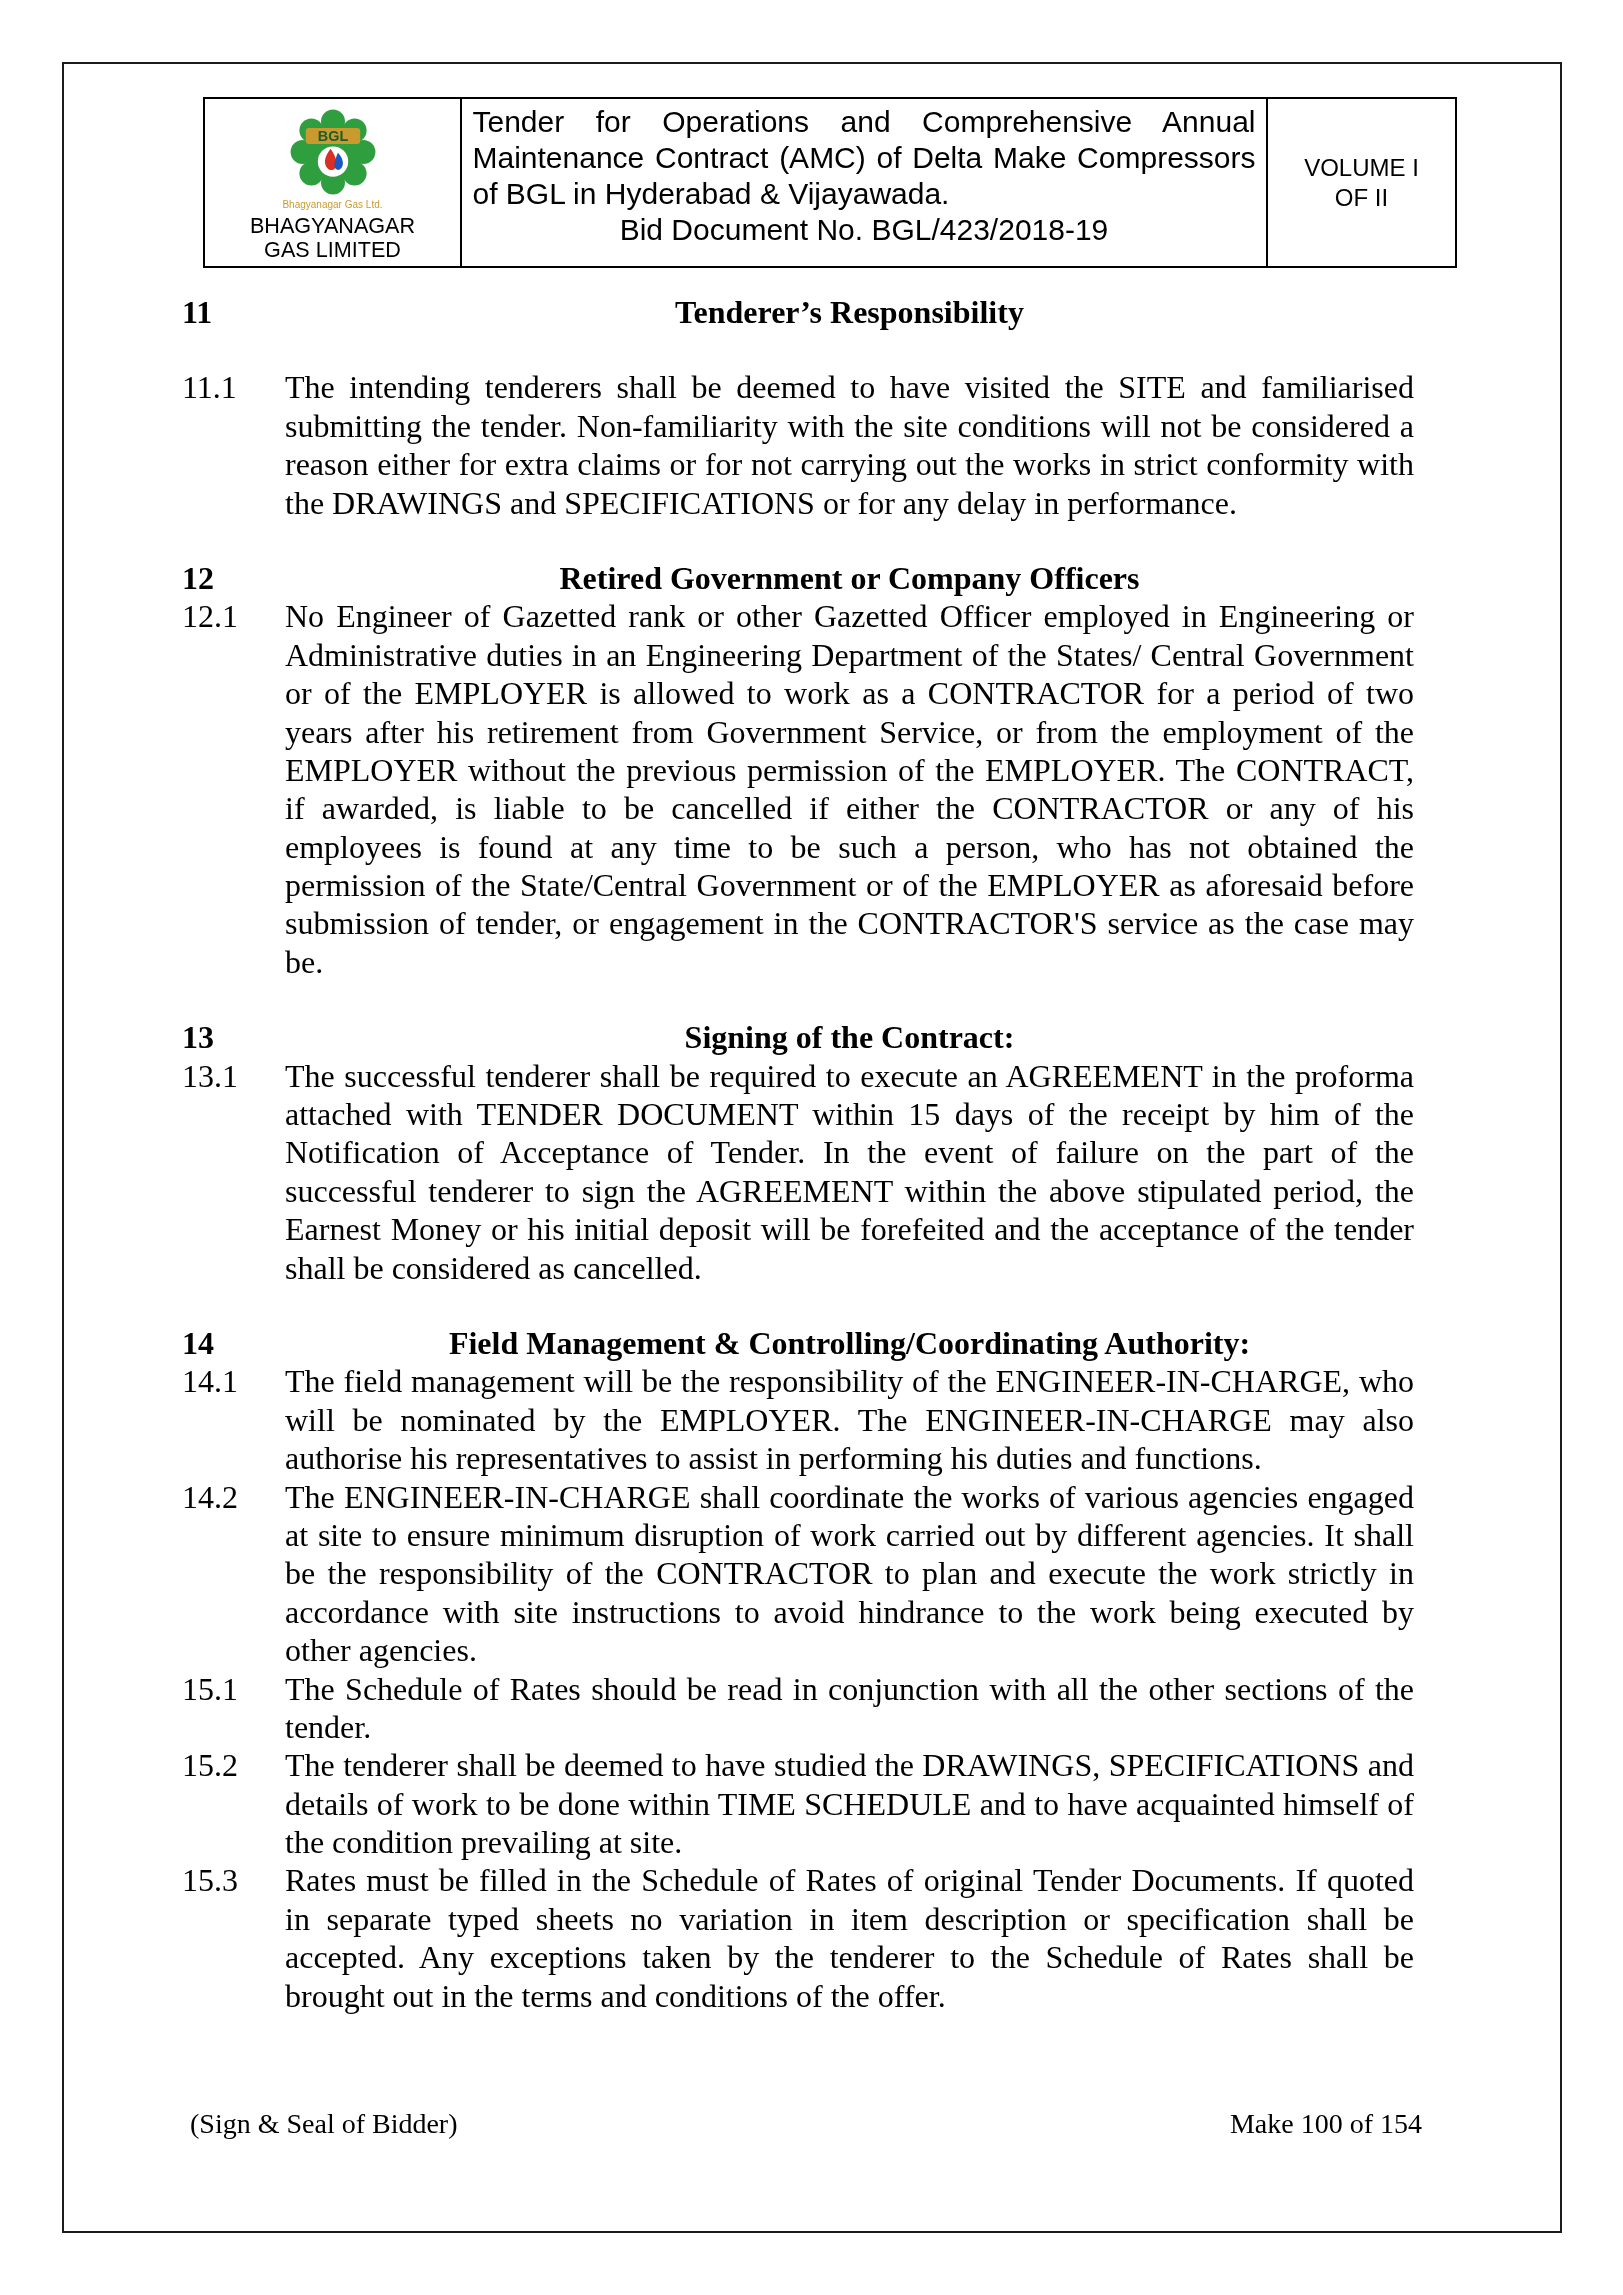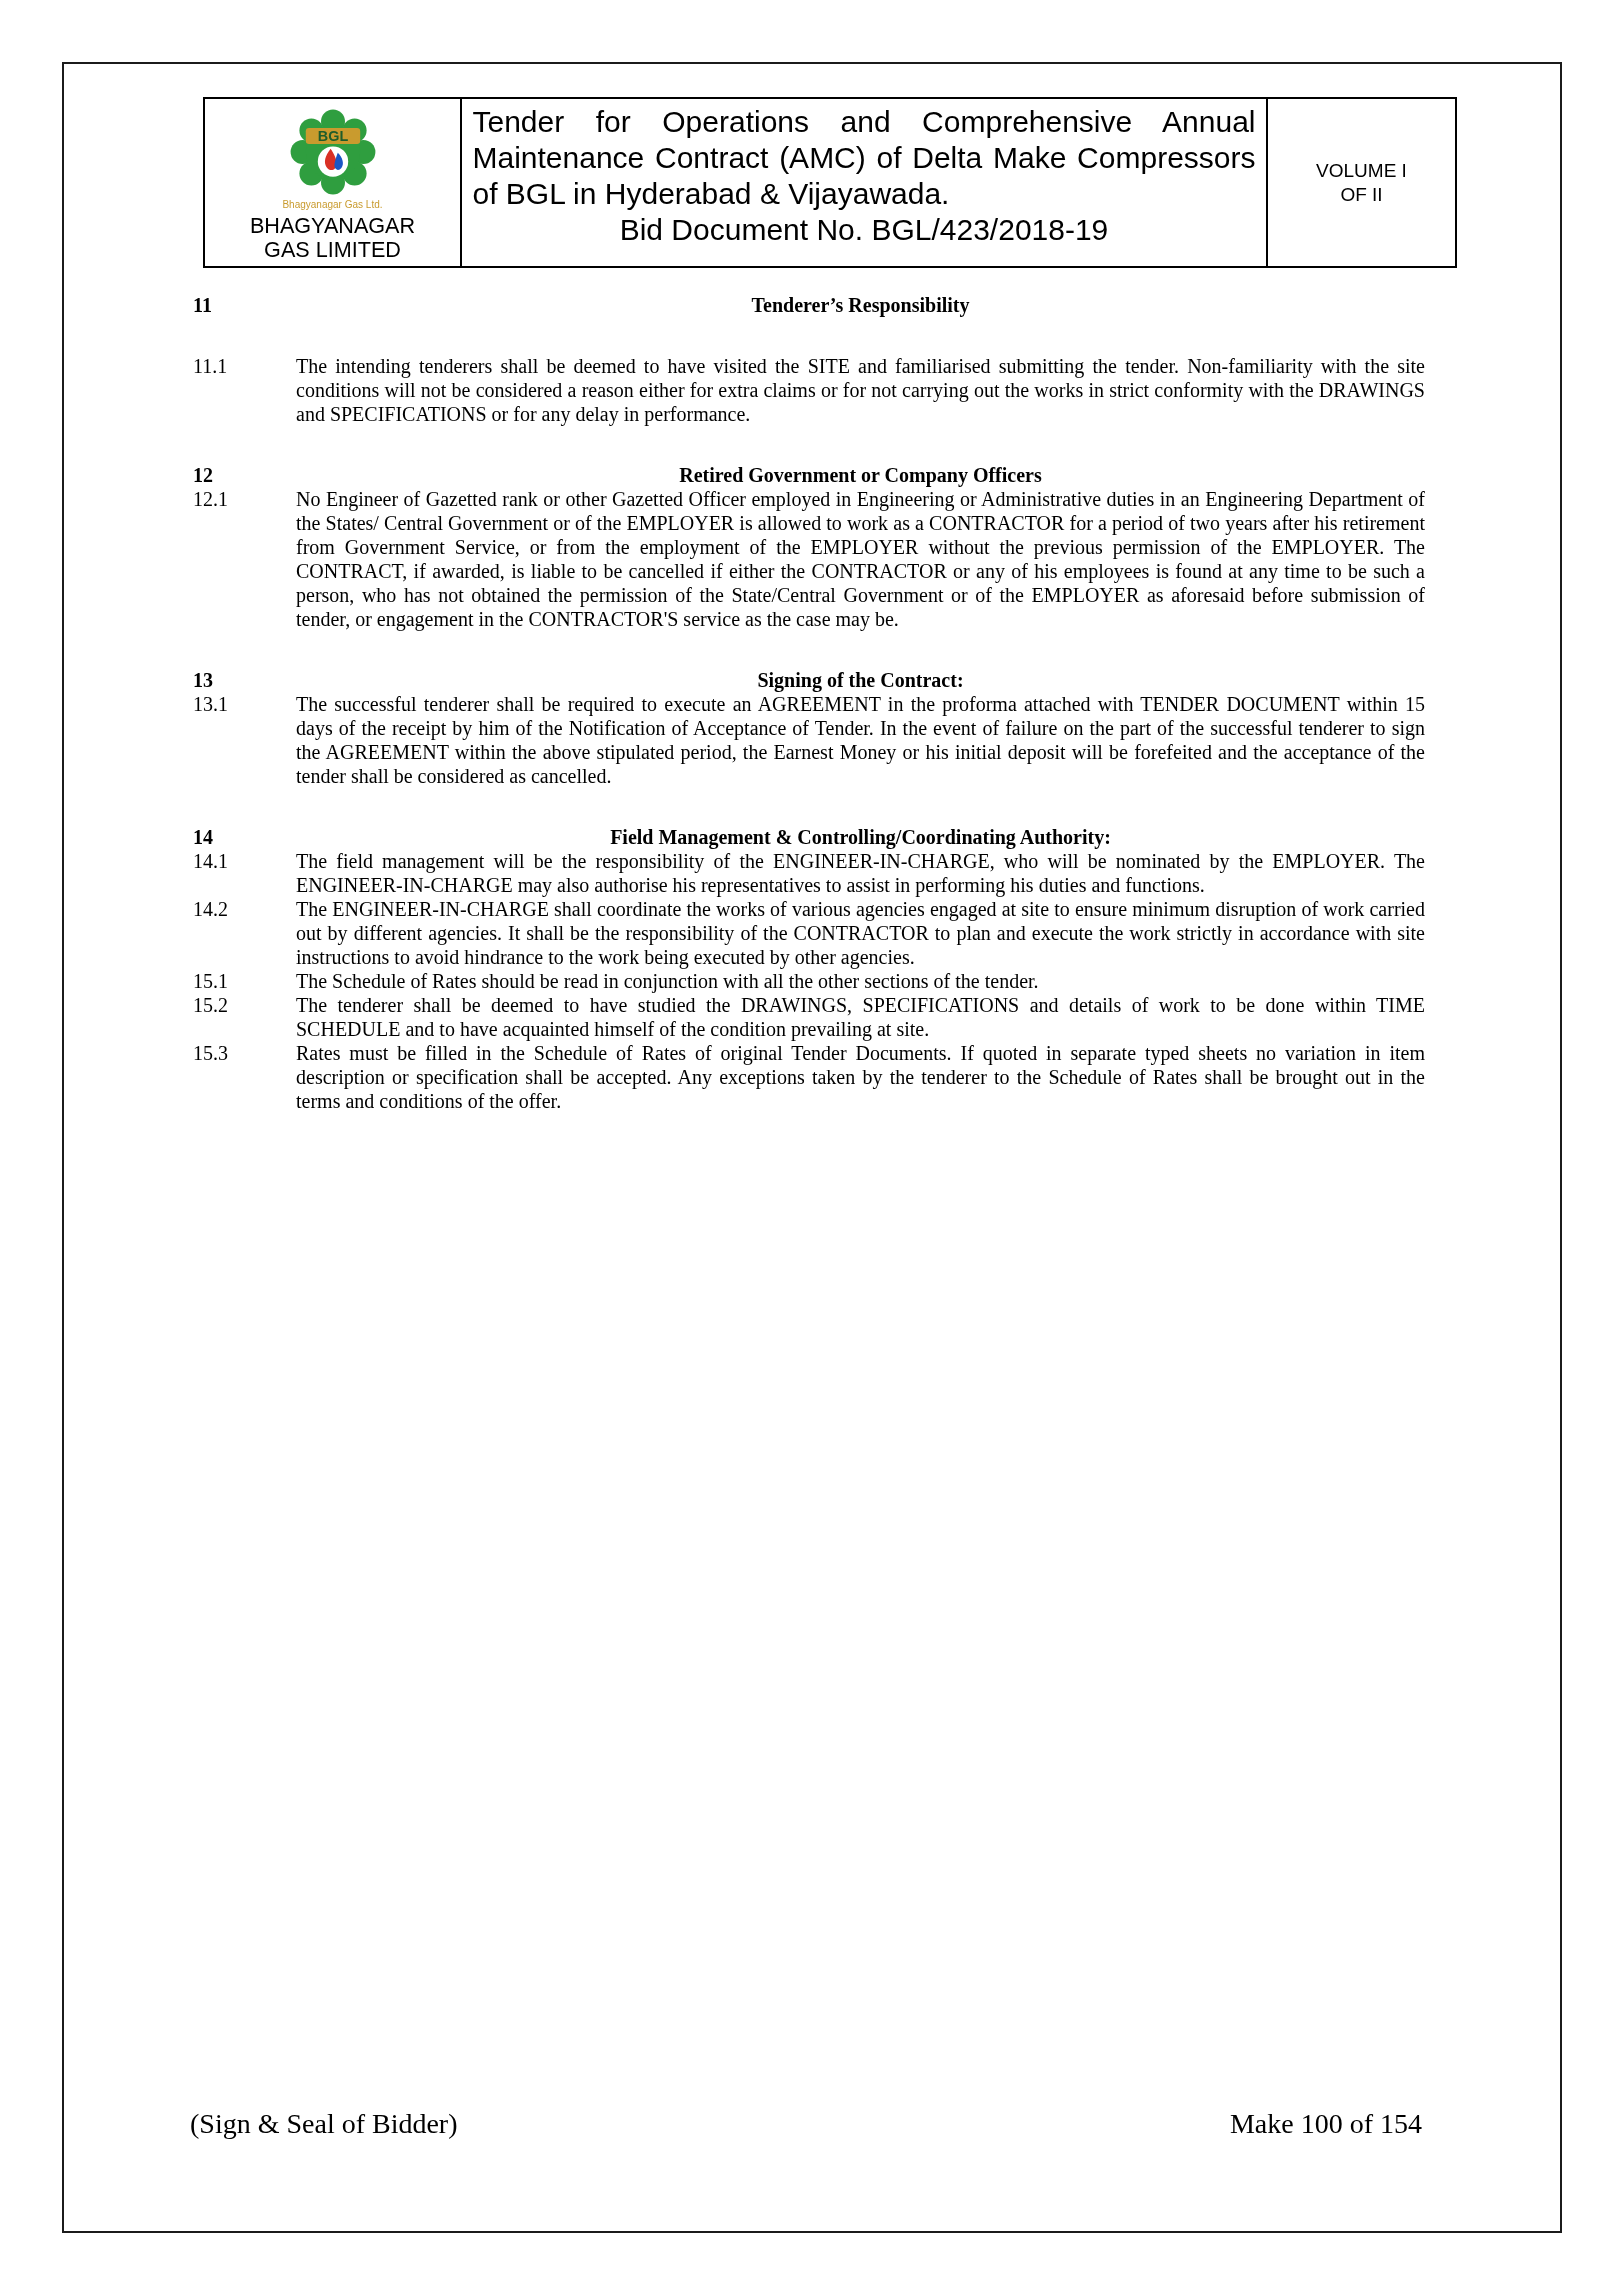--- a/index.html
+++ b/index.html
@@ -67,30 +67,30 @@
   .title-bid  { text-align: center; }
   .volume-cell {
     width: 187px;
     flex: none;
     display: flex;
     flex-direction: column;
     align-items: center;
     justify-content: center;
     text-align: center;
     font-family: "Liberation Sans", sans-serif;
-    font-size: 19px;
+    font-size: 24px;
     line-height: 1.25;
   }
 
   
   .content {
     position: absolute;
-    left: 193px; top: 293px;
+    left: 182px; top: 293px;
     width: 1232px;
-    font-size: 20px;
+    font-size: 32px;
     line-height: 1.2;
   }
   .block { display: flex; }
   .block .num { width: 103px; flex: none; }
   .block .txt { flex: 1; text-align: justify; }
   .heading { font-weight: bold; }
   .heading .txt { text-align: center; }
   .gap-above { margin-top: 37px; }
   .gap-below { margin-bottom: 37px; }
 

